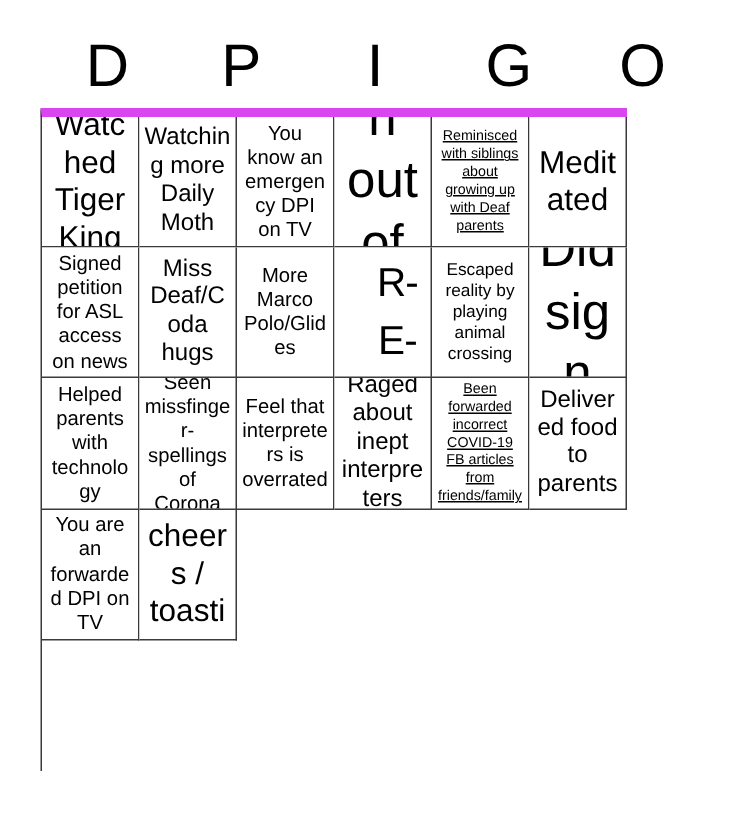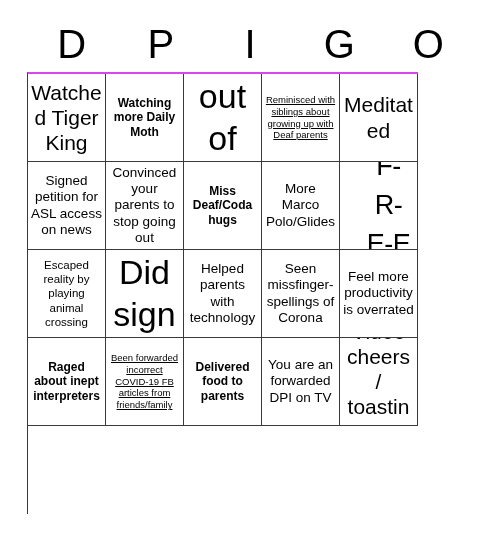--- a/index.html
+++ b/index.html
@@ -44,23 +44,23 @@
   }
 
   
   .grid {
     position: absolute;
     left: 27px;
     top: 72px;
     width: 391px;
     height: 442px;
     display: grid;
-    grid-template-columns: repeat(5, 1fr);
+    grid-template-columns: repeat(6, 1fr);
     grid-template-rows: repeat(5, 1fr);
-    border-top: 2px solid #d946ef;
+    border-top: 6px solid #d946ef;
     border-left: 1px solid #3a3a3a;
     box-sizing: border-box;
     background: #ffffff;
   }
 
   .cell {
     border-right: 1px solid #3a3a3a;
     border-bottom: 1px solid #3a3a3a;
     box-sizing: border-box;
     display: flex;
@@ -79,21 +79,21 @@
     word-wrap: break-word;
     overflow-wrap: break-word;
     hyphens: none;
     color: #000000;
   }
 
   
   .cell[data-size="xs"]  .cell-text { font-size: 9.5px;  line-height: 1.25; text-decoration: underline; }
   .cell[data-size="s"]   .cell-text { font-size: 11.5px; line-height: 1.22; }
   .cell[data-size="m"]   .cell-text { font-size: 13.5px; line-height: 1.2;  }
-  .cell[data-size="l"]   .cell-text { font-size: 12px;   line-height: 1.18; font-weight: bold; }
+  .cell[data-size="l"]   .cell-text { font-size: 16px;   line-height: 1.18; }
   .cell[data-size="xl"]  .cell-text { font-size: 21px;   line-height: 1.2;  }
   .cell[data-size="xxl"] .cell-text { font-size: 34px;   line-height: 1.22; }
   .cell[data-size="free"] .cell-text { font-size: 27px;  line-height: 1.45; letter-spacing: -0.5px; margin-left: 20px; }
 </style>
 </head>
 <body>
 
 <div id="bingo-card">
 
   <div class="header-row">
@@ -105,35 +105,35 @@
   </div>
 
   <div class="grid">
 
     <div class="cell" data-size="xl">
       <span class="cell-text">Watched Tiger King</span>
     </div>
     <div class="cell" data-size="l">
       <span class="cell-text">Watching more Daily Moth</span>
     </div>
+    <div class="cell" data-size="m">
+      <span class="cell-text">You know an emergency DPI on TV</span>
+    </div>
     <div class="cell" data-size="xxl">
       <span class="cell-text">Ran out of TP</span>
     </div>
     <div class="cell" data-size="xs">
       <span class="cell-text">Reminisced with siblings about growing up with Deaf parents</span>
     </div>
 
     <div class="cell" data-size="xl">
       <span class="cell-text">Meditated</span>
     </div>
     <div class="cell" data-size="m">
       <span class="cell-text">Signed petition for ASL access on news</span>
-    </div>
-    <div class="cell" data-size="m">
-      <span class="cell-text">Convinced your parents to stop going out</span>
     </div>
     <div class="cell" data-size="l">
       <span class="cell-text">Miss Deaf/Coda hugs</span>
     </div>
 
     <div class="cell" data-size="m">
       <span class="cell-text">More Marco Polo/Glides</span>
     </div>
     <div class="cell" data-size="free">
       <span class="cell-text">F-R-E-E</span>
@@ -145,21 +145,21 @@
       <span class="cell-text">Did sign</span>
     </div>
 
     <div class="cell" data-size="m">
       <span class="cell-text">Helped parents with technology</span>
     </div>
     <div class="cell" data-size="m">
       <span class="cell-text">Seen missfinger-spellings of Corona</span>
     </div>
     <div class="cell" data-size="m">
-      <span class="cell-text">Feel more productivity is overrated</span>
+      <span class="cell-text">Feel that interpreters is overrated</span>
     </div>
     <div class="cell" data-size="l">
       <span class="cell-text">Raged about inept interpreters</span>
     </div>
     <div class="cell" data-size="xs">
       <span class="cell-text">Been forwarded incorrect COVID-19 FB articles from friends/family</span>
     </div>
 
     <div class="cell" data-size="l">
       <span class="cell-text">Delivered food to parents</span>

